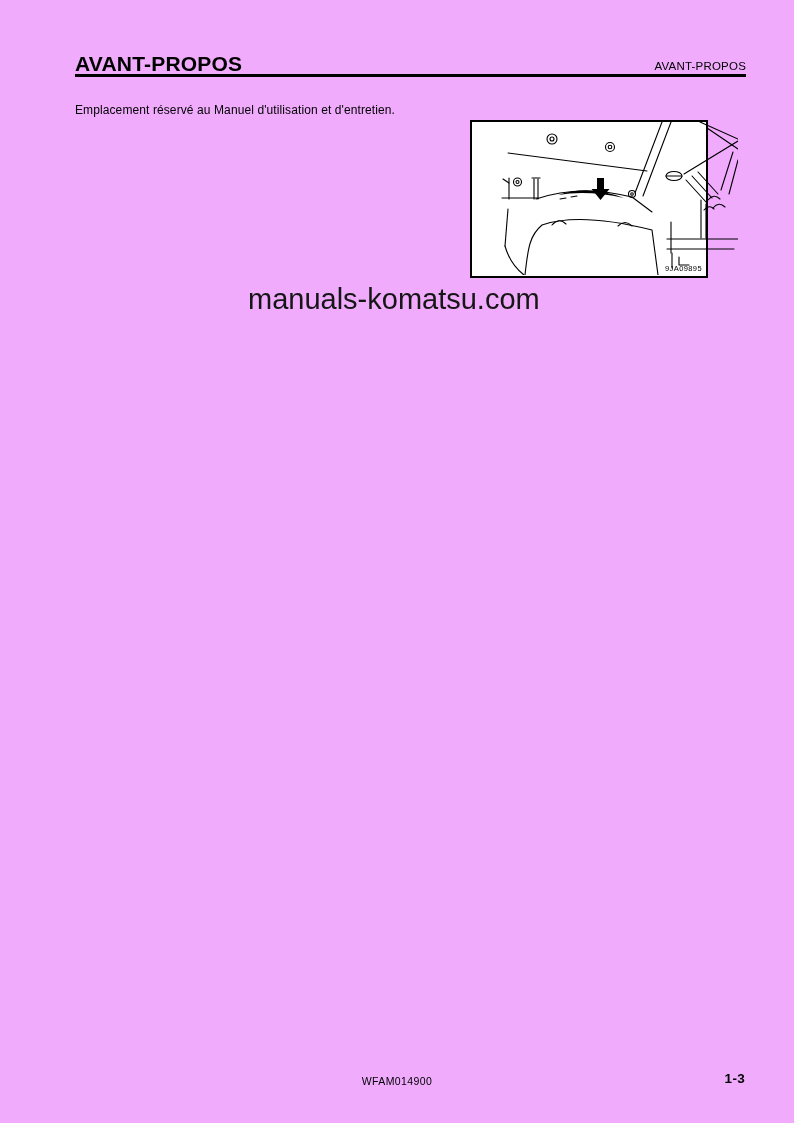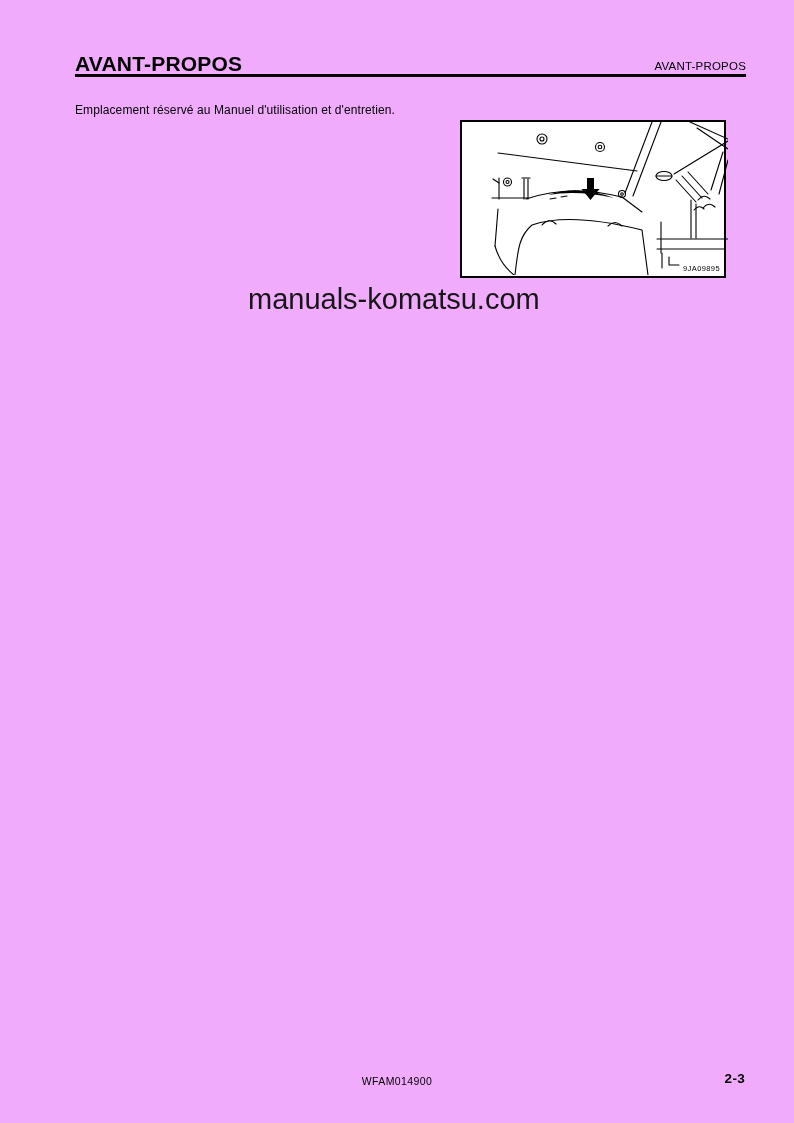--- a/index.html
+++ b/index.html
@@ -28,22 +28,22 @@
     width:671px;height:3px;background:#000;
   }
   
   .intro{
     position:absolute;left:75px;top:103px;margin:0;
     font-size:12px;line-height:14px;letter-spacing:.1px;
     white-space:nowrap;
   }
   
   .figure-box{
-    position:absolute;left:460px;top:120px;
-    width:266px;height:158px;
+    position:absolute;left:470px;top:120px;
+    width:238px;height:158px;
     border:2px solid #000;box-sizing:border-box;
     background:#fff;
   }
   .figure-box svg{display:block;}
   .fig-code{
     position:absolute;right:4px;bottom:3px;
     font-size:7.5px;letter-spacing:.4px;font-weight:400;
     white-space:nowrap;
   }
   
@@ -156,15 +156,15 @@
         <path d="M200,131 L200,146"></path>
         <path d="M207,135 L207,143 L217,143"></path>
       </g>
     </svg>
     <span class="fig-code">9JA09895</span>
   </div>
 
   <div class="watermark">manuals-komatsu.com</div>
 
   <div class="footer-doc">WFAM014900</div>
-  <div class="footer-page">2-3</div>
+  <div class="footer-page">1-3</div>
 
 </div>
 
 </body></html>

